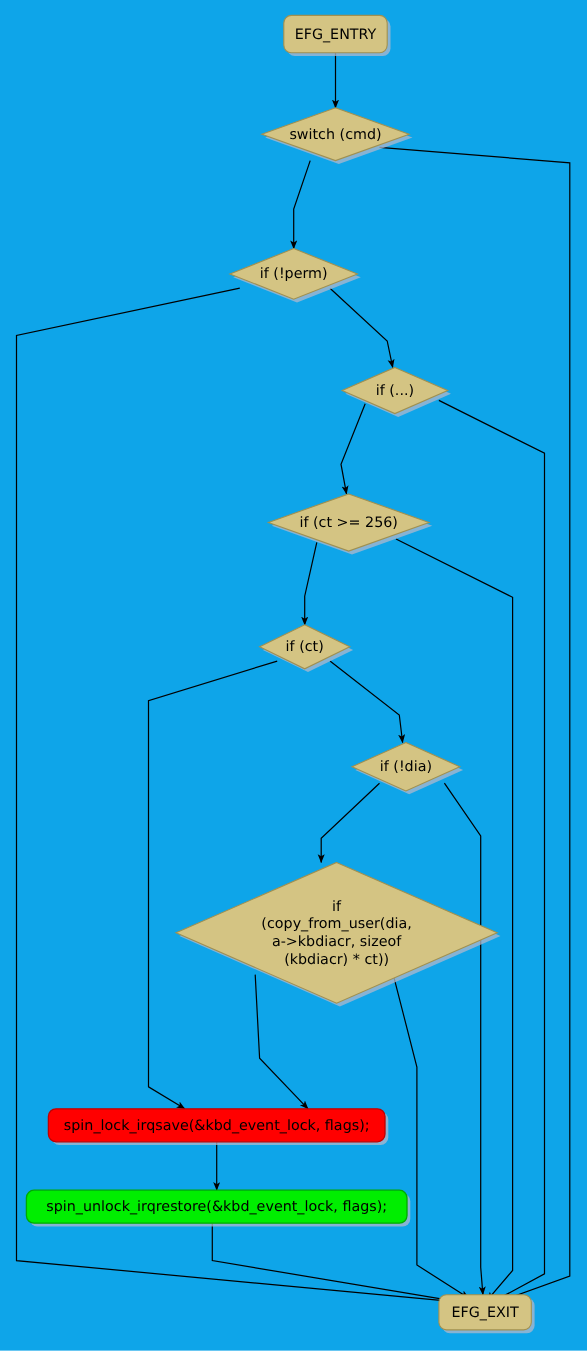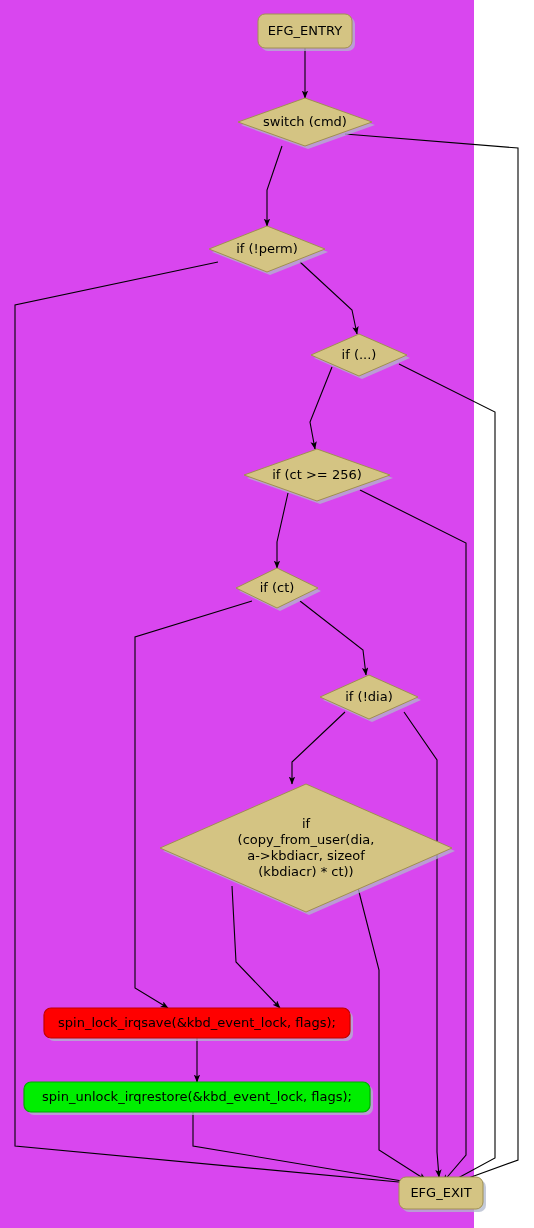--- a/index.html
+++ b/index.html
@@ -8,23 +8,23 @@
     background: #ffffff;
   }
   body {
     width: 534px;
     height: 1228px;
     font-family: "DejaVu Sans", sans-serif;
     overflow: hidden;
   }
   #diagram-root {
     position: relative;
-    width: 474px;
+    width: 534px;
     height: 1228px;
-    background: #d946ef;
+    background: #0ea5e9;
   }
   svg#flow {
     display: block;
     width: 534px;
     height: 1228px;
   }
   .node-text {
     font-family: "DejaVu Sans", sans-serif;
     font-size: 13px;
     fill: #000000;

